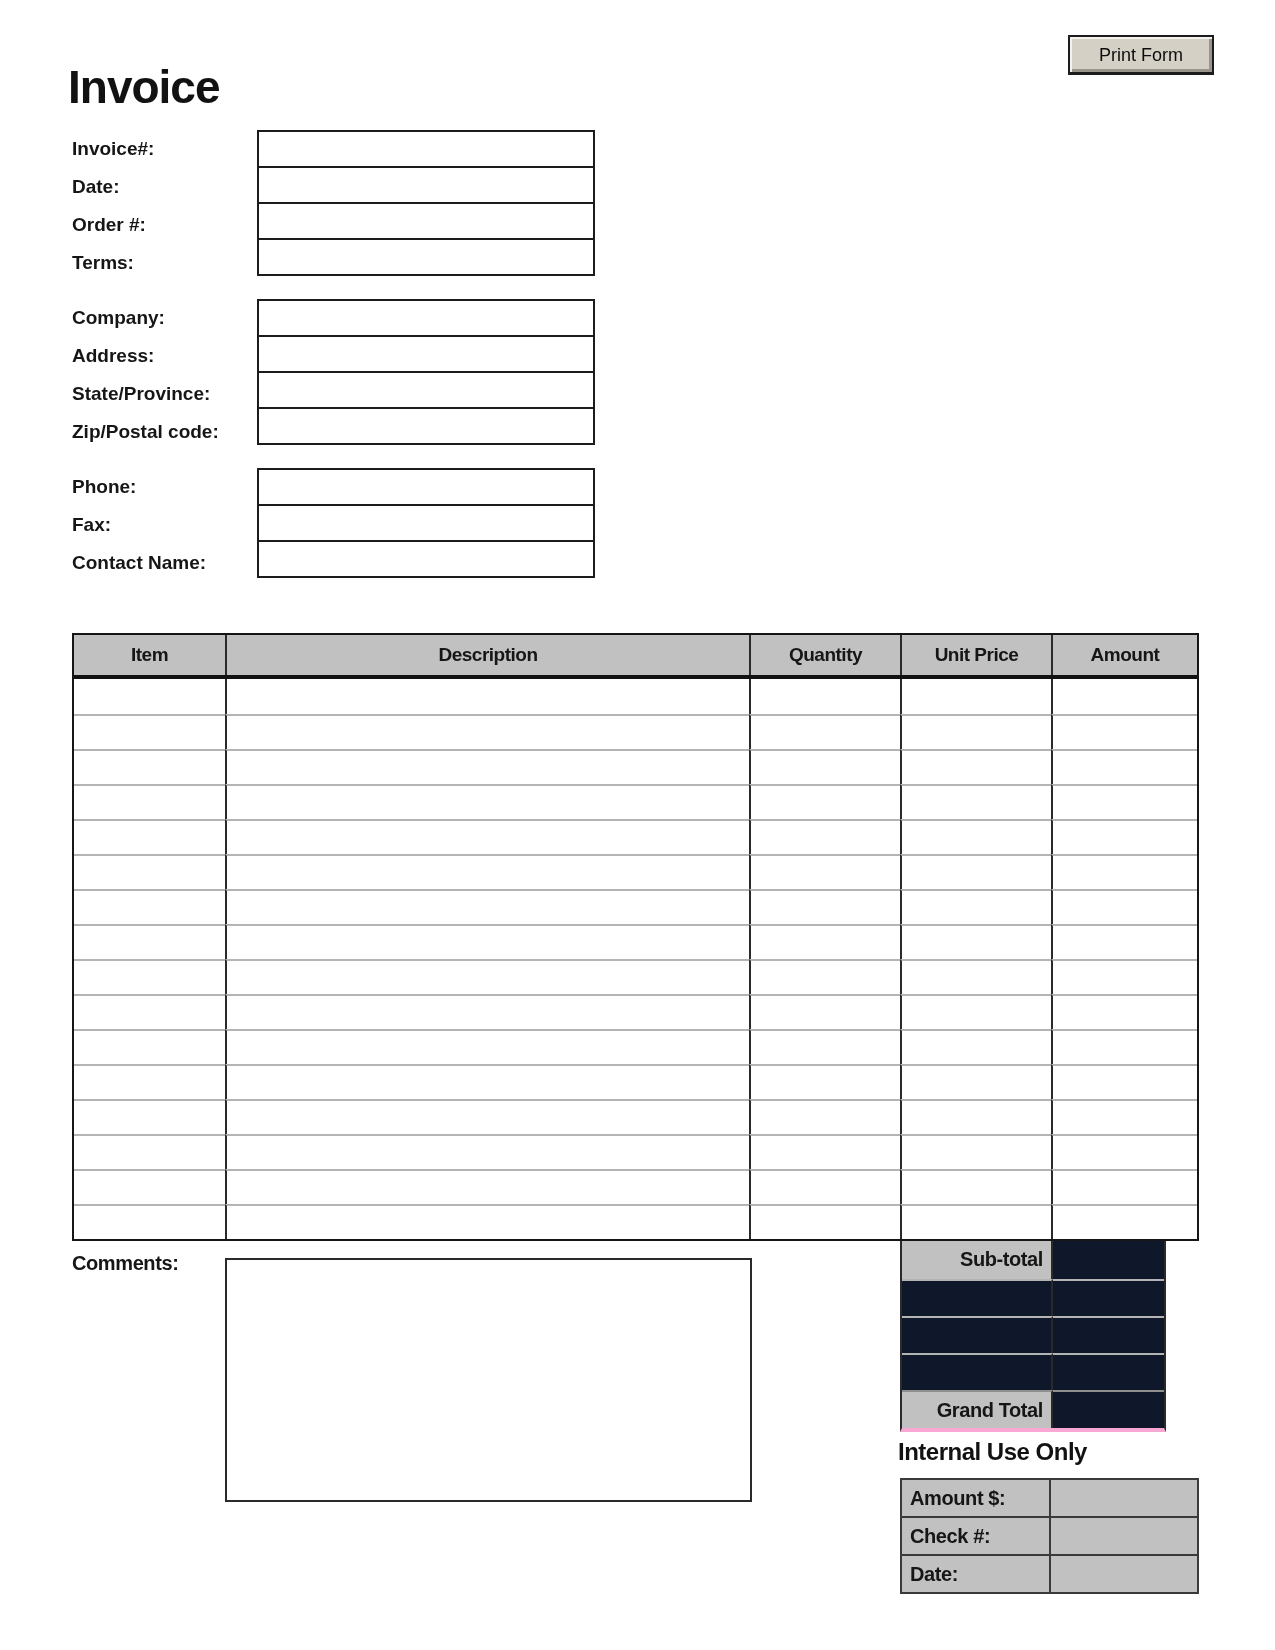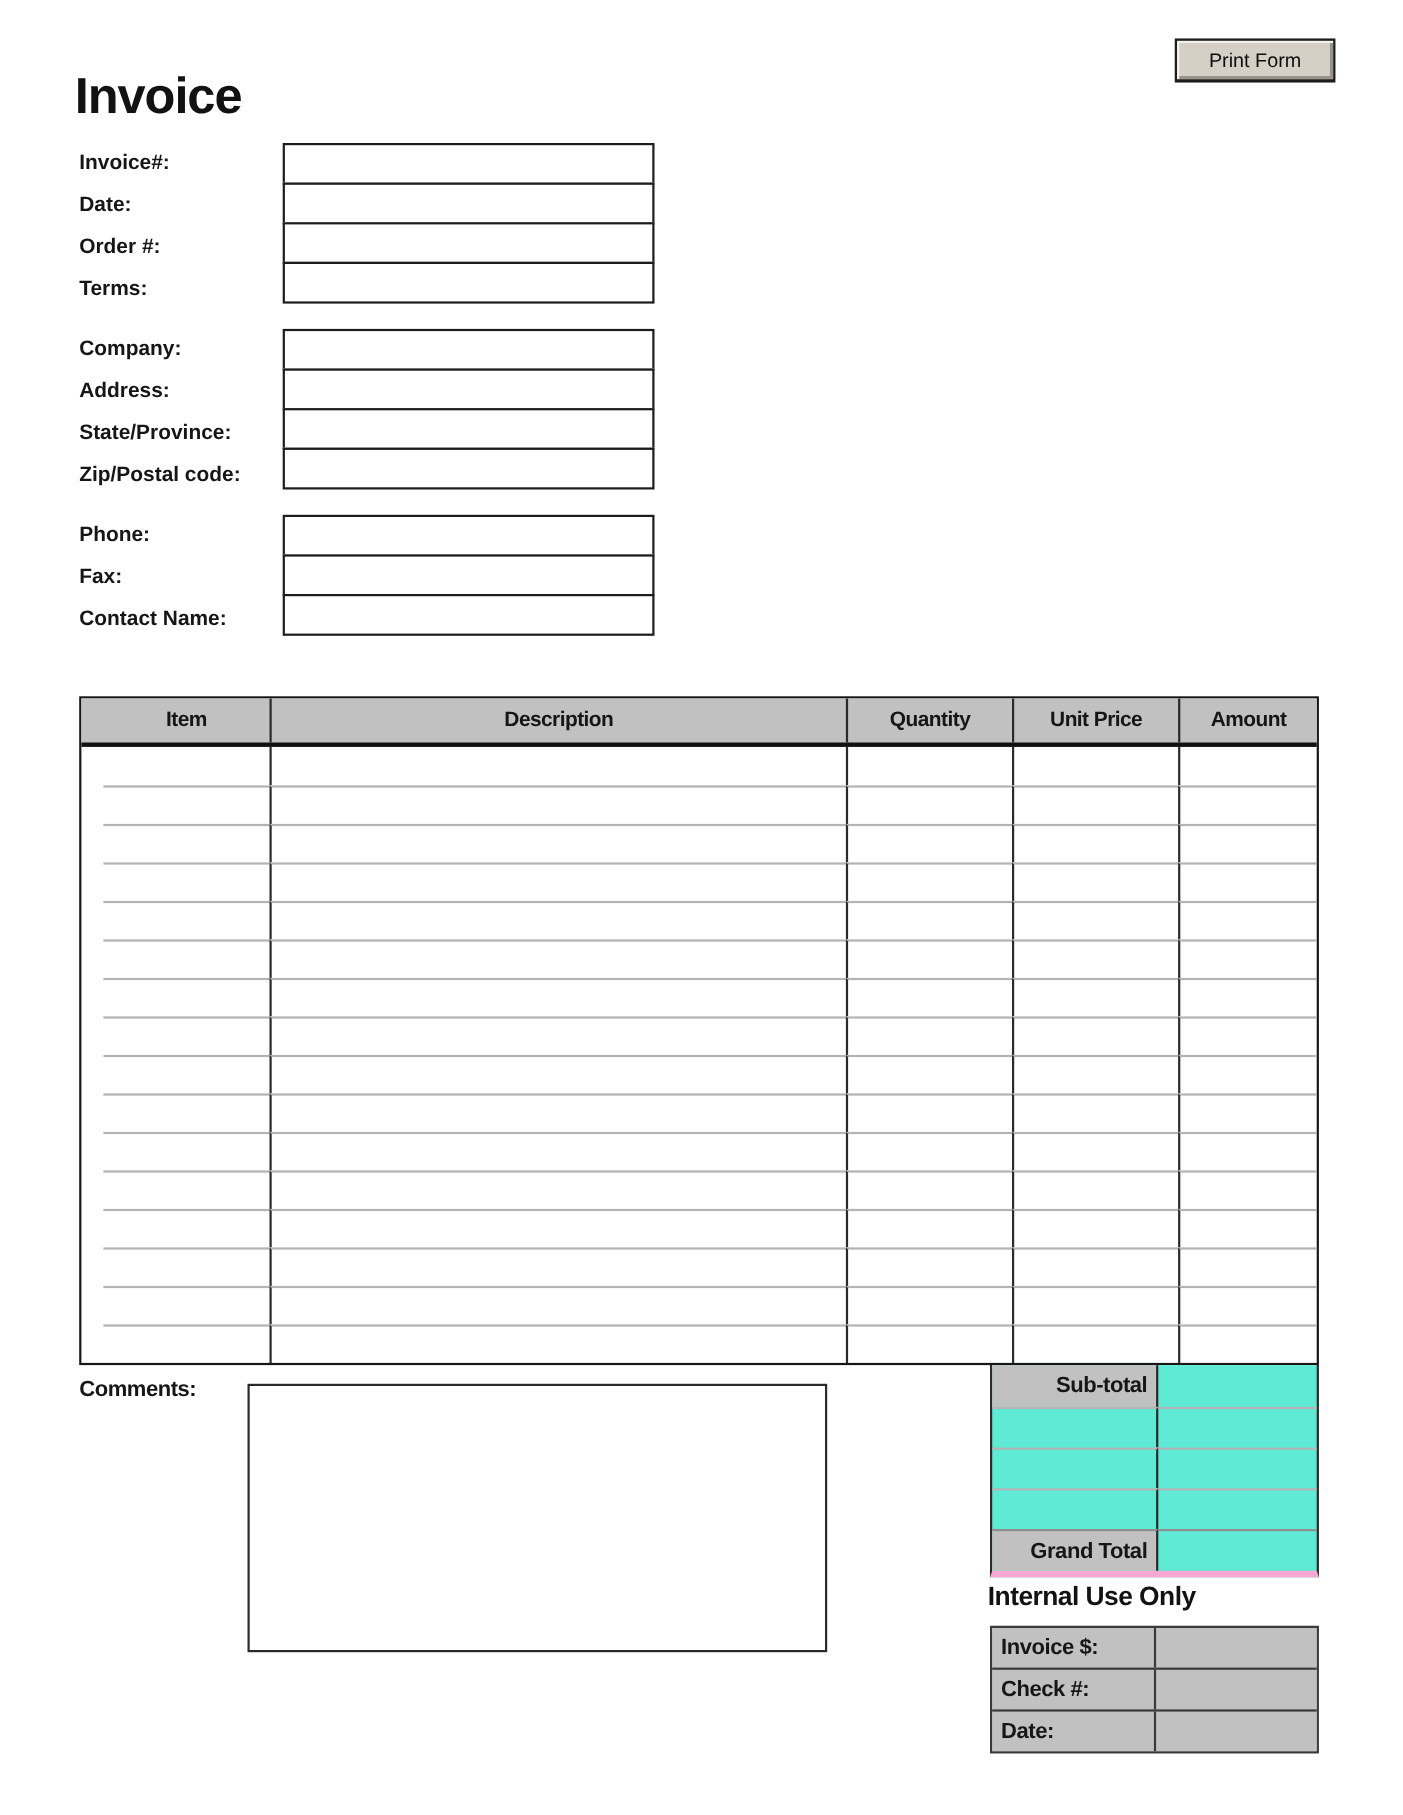--- a/index.html
+++ b/index.html
@@ -30,36 +30,36 @@
   .f-box{
     height:38px;border:2px solid #1c1c1c;background:#ffffff;
     box-sizing:border-box;margin-top:-2px;padding:2px 6px;font-size:17px;
   }
   .f-box:first-child{margin-top:0;}
   
   #items-table{
     position:absolute;left:72px;top:633px;width:1127px;
     border:2px solid #161616;background:#ffffff;box-sizing:border-box;
   }
-  .tgrid{display:grid;grid-template-columns:151px 524px 151px 151px 1fr;padding-left:20px;}
+  .tgrid{display:grid;grid-template-columns:151px 524px 151px 151px 1fr;}
   #items-header{height:40px;background:#c1c1c1;border-bottom:4px solid #111111;}
   .hcell{
     line-height:40px;text-align:center;font-weight:bold;font-size:19px;
     letter-spacing:-0.5px;border-left:2px solid #2a2a2a;box-sizing:border-box;
   }
   .hcell:first-child{border-left:none;}
   .trow{height:35px;}
   .trow > div{border-left:2px solid #2a2a2a;box-sizing:border-box;}
   .trow > div:first-child{border-left:none;}
   .trow.bordered > div{border-top:2px solid #b4b4b4;}
   
   #totals{
-    position:absolute;left:900px;top:1241px;width:299px;box-sizing:border-box;
+    position:absolute;left:900px;top:1241px;width:266px;box-sizing:border-box;
     border-left:2px solid #2a2a2a;border-right:2px solid #2a2a2a;
-    border-bottom:6px solid #f9a8d4;background:#5eead4;
+    border-bottom:4px solid #f9a8d4;background:#0f172a;
   }
   .t-row{display:grid;grid-template-columns:151px 1fr;height:38px;}
   .t-row.small{height:37px;}
   .t-row > div{box-sizing:border-box;}
   .t-row .t-label{border-right:2px solid #2a2a2a;}
   .t-row + .t-row > div{border-top:2px solid #b4b4b4;}
   .t-row.grand > div{border-top:2px solid #8f8f8f;}
   .t-label.shaded{
     background:#c1c1c1;font-weight:bold;font-size:20px;letter-spacing:-0.4px;
     text-align:right;padding-right:8px;line-height:36px;
@@ -290,21 +290,21 @@
         <div class="t-value"></div>
       </div>
     </div>
 
   <div id="comments-label">Comments:</div>
   <div id="comments-box"></div>
 
   <div id="internal-heading">Internal Use Only</div>
   <div id="internal-table">
       <div class="i-row">
-        <div class="i-label">Invoice $:</div>
+        <div class="i-label">Amount $:</div>
         <div class="i-value"></div>
       </div>
       <div class="i-row">
         <div class="i-label">Check #:</div>
         <div class="i-value"></div>
       </div>
       <div class="i-row">
         <div class="i-label">Date:</div>
         <div class="i-value"></div>
       </div>

